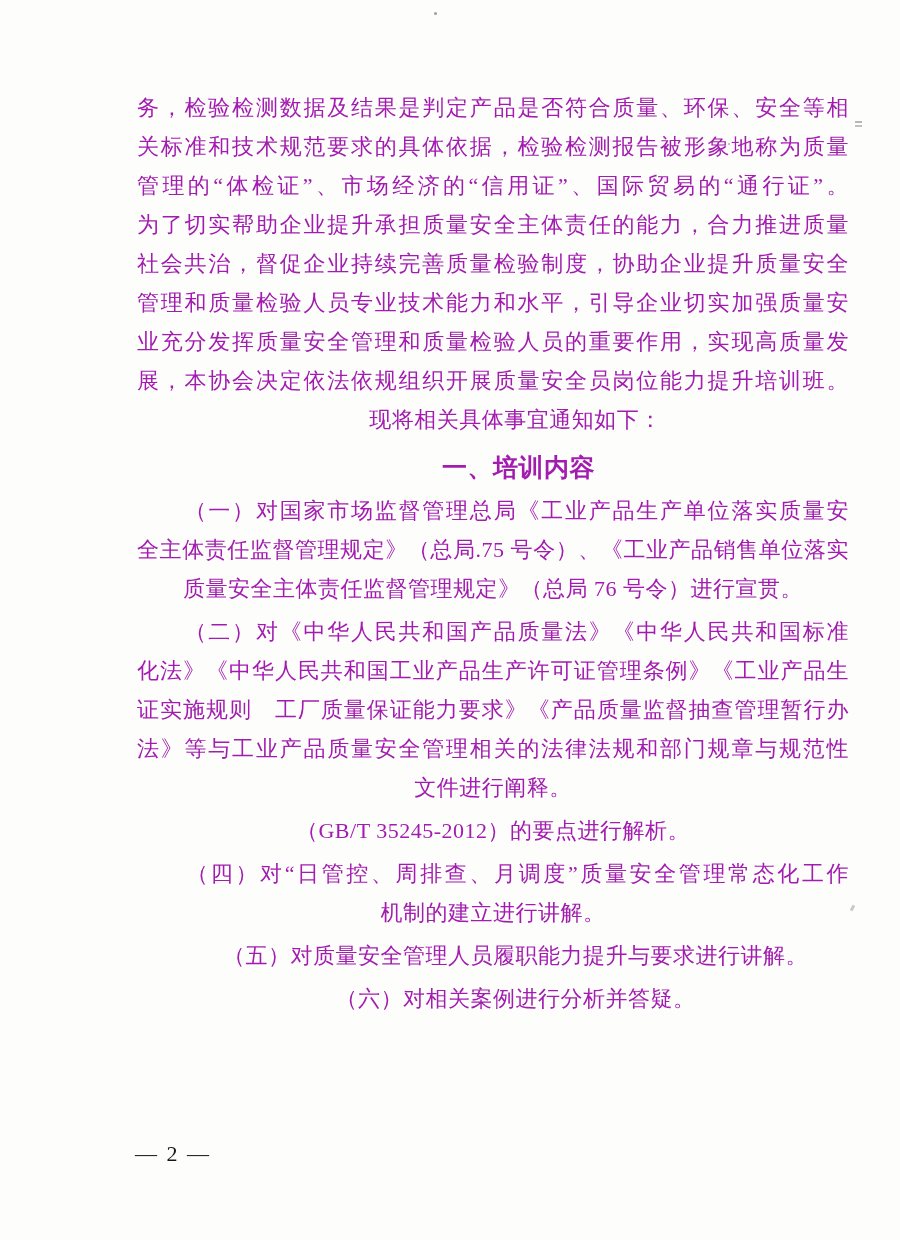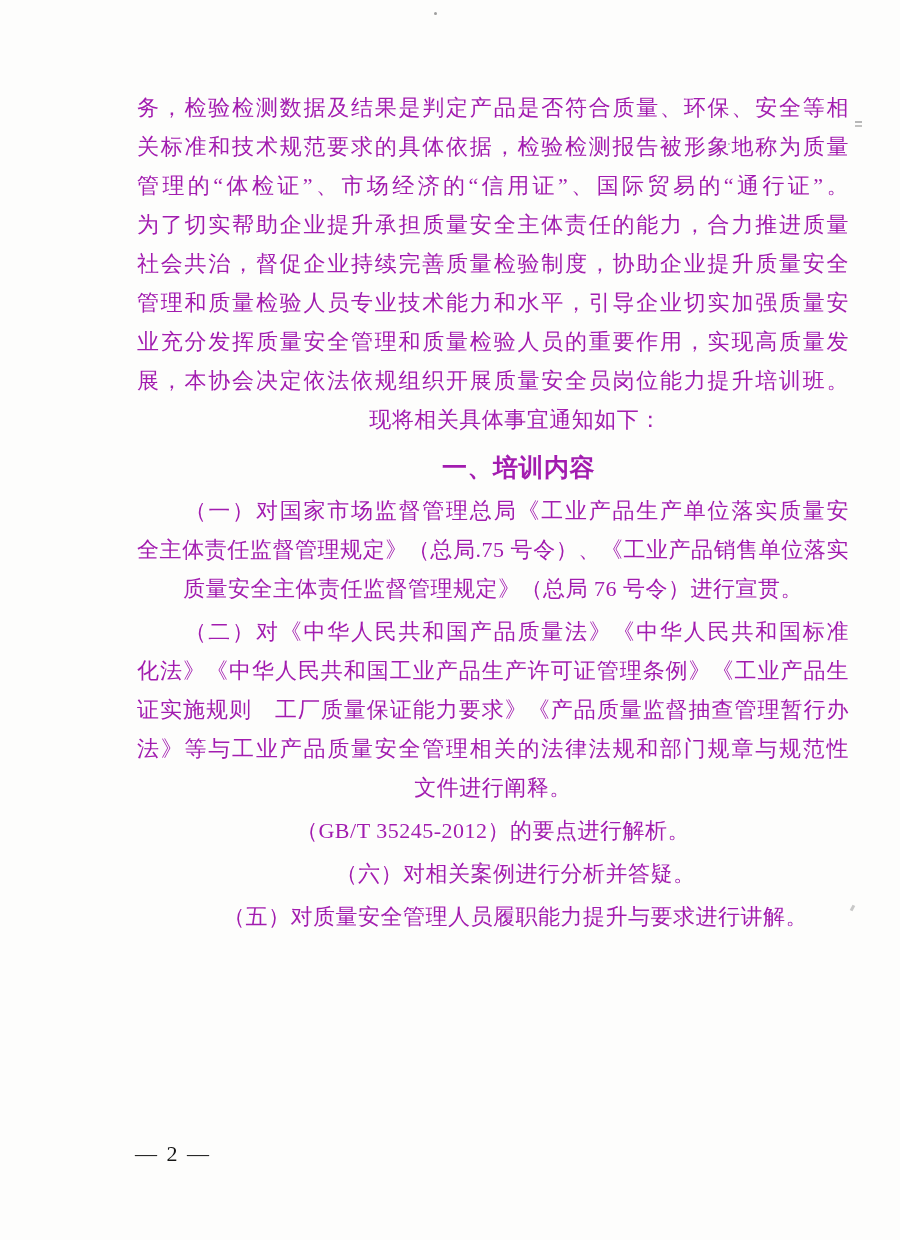--- a/index.html
+++ b/index.html
@@ -88,24 +88,28 @@
         <div class="line fill">　　（二）对《中华人民共和国产品质量法》《中华人民共和国标准</div>
         <div class="line fill">化法》《中华人民共和国工业产品生产许可证管理条例》《工业产品生</div>
         <div class="line fill">证实施规则　工厂质量保证能力要求》《产品质量监督抽查管理暂行办</div>
         <div class="line fill">法》等与工业产品质量安全管理相关的法律法规和部门规章与规范性</div>
         <div class="line">文件进行阐释。</div>
       </div>
       <div class="para item">
         <div class="line">（GB/T 35245-2012）的要点进行解析。</div>
       </div>
       <div class="para item">
-        <div class="line">　　（六）对相关案例进行分析并答疑。</div>
+        <div class="line fill">　　（四）对“日管控、周排查、月调度”质量安全管理常态化工作</div>
+        <div class="line">机制的建立进行讲解。</div>
       </div>
       <div class="para item">
         <div class="line">　　（五）对质量安全管理人员履职能力提升与要求进行讲解。</div>
+      </div>
+      <div class="para item">
+        <div class="line">　　（六）对相关案例进行分析并答疑。</div>
       </div>
     </div>
 
   <div class="footer-pagenum">— 2 —</div>
 
   <div class="speckle spk1"></div>
   <div class="speckle spk2"></div>
   <div class="speckle spk3"></div>
   <div class="speckle spk4"></div>
 </div>

